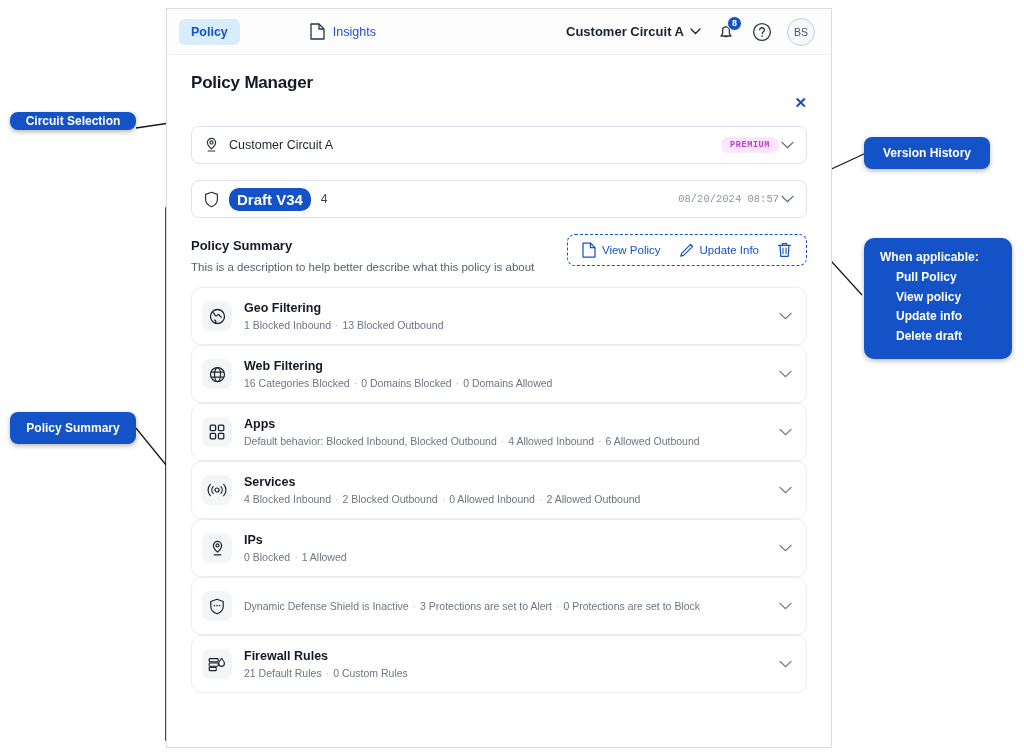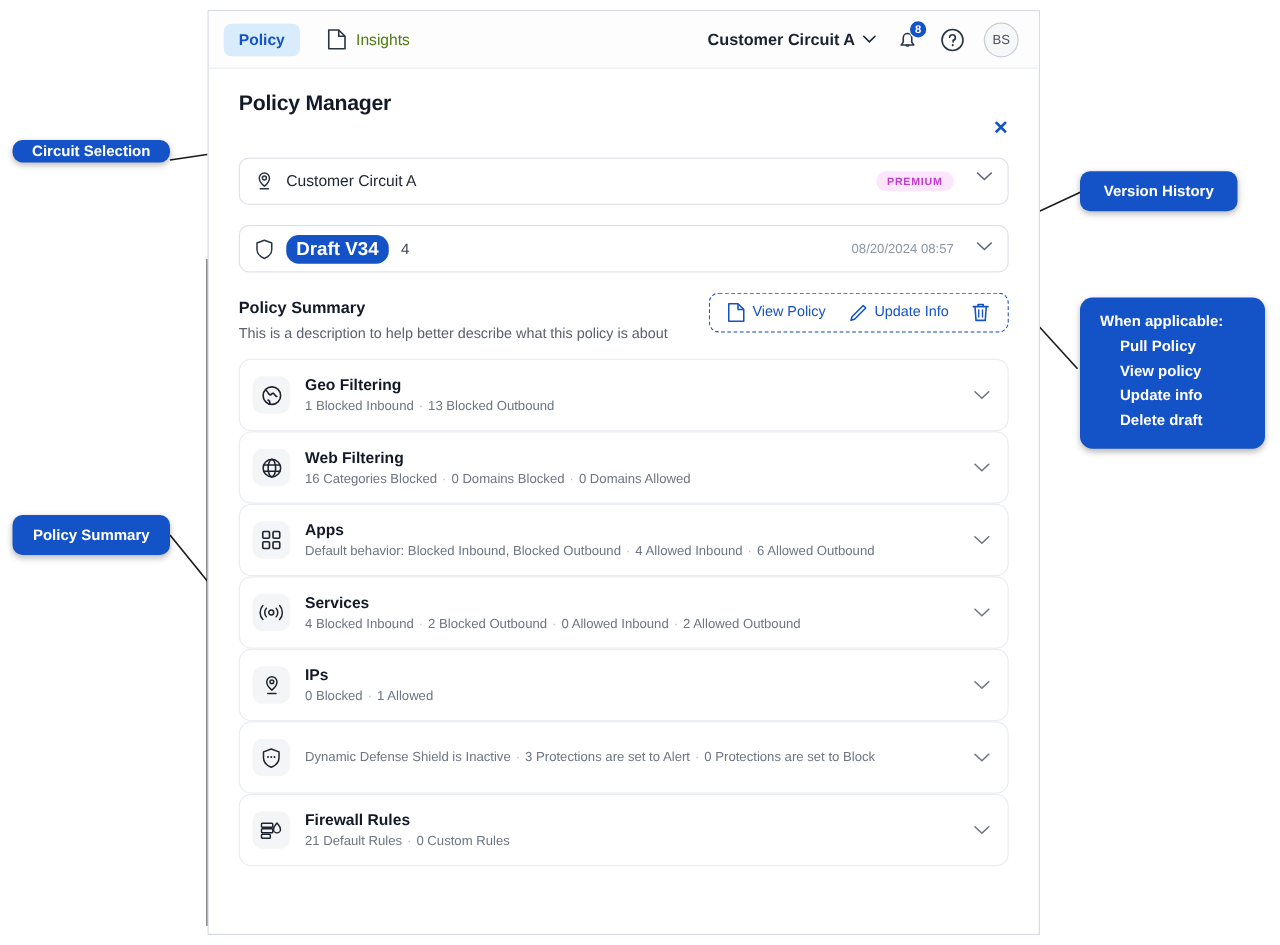--- a/index.html
+++ b/index.html
@@ -22,28 +22,29 @@
   }
 
   
   .app-header {
     position: relative;
     height: 46px;
     background: #fdfdfe;
     border-bottom: 1px solid #eceff3;
     display: flex; align-items: center;
     padding: 0 12px;
+    gap: 48px;
   }
   .tab {
     display: flex; align-items: center; gap: 8px;
     padding: 6px 12px; border-radius: 6px;
     font-size: 12.5px; font-weight: bold; color: #1452c8;
     background: #d9ecfb; cursor: pointer;
   }
-  .tab.inactive { background: transparent; color: #4d7c0f; font-weight: normal; margin-left: 10px; }
+  .tab.inactive { background: transparent; color: #1d4ed8; font-weight: normal; margin-left: 10px; }
   .tab .glyph { display:inline-flex; }
   .header-right {
     margin-left: auto; display: flex; align-items: center; gap: 14px;
     padding-right: 4px;
   }
   .circuit-pick {
     display: flex; align-items: center; gap: 6px;
     font-size: 13px; font-weight: bold; color: #1a2231; cursor: pointer;
   }
   .bell-wrap { position: relative; width: 22px; height: 22px; cursor: pointer; }
@@ -74,21 +75,21 @@
   }
 
   
   .sel-row {
     margin-top: 16px;
     height: 38px; border: 1px solid #dfe3e9; border-radius: 8px;
     display: flex; align-items: center; padding: 0 12px; gap: 10px;
     background: #fff; cursor: pointer;
   }
   .sel-row .label { font-size: 12.5px; color: #1d2430; }
-  .sel-right { margin-left: auto; display: flex; align-items: flex-start; gap: 18px; }
+  .sel-right { margin-left: auto; display: flex; align-items: center; gap: 2px; font-family: Liberation Mono, monospace; }
   .pill-premium {
     background: #fbe6fb; color: #c23ad0;
     font-size: 8.5px; font-weight: bold; letter-spacing: .6px;
     padding: 3px 9px; border-radius: 10px;
   }
   .pill-draft {
     background: #1452c8; color: #fff;
     font-size: 15px; font-weight: bold;
     padding: 3px 8px; border-radius: 10px;
   }

